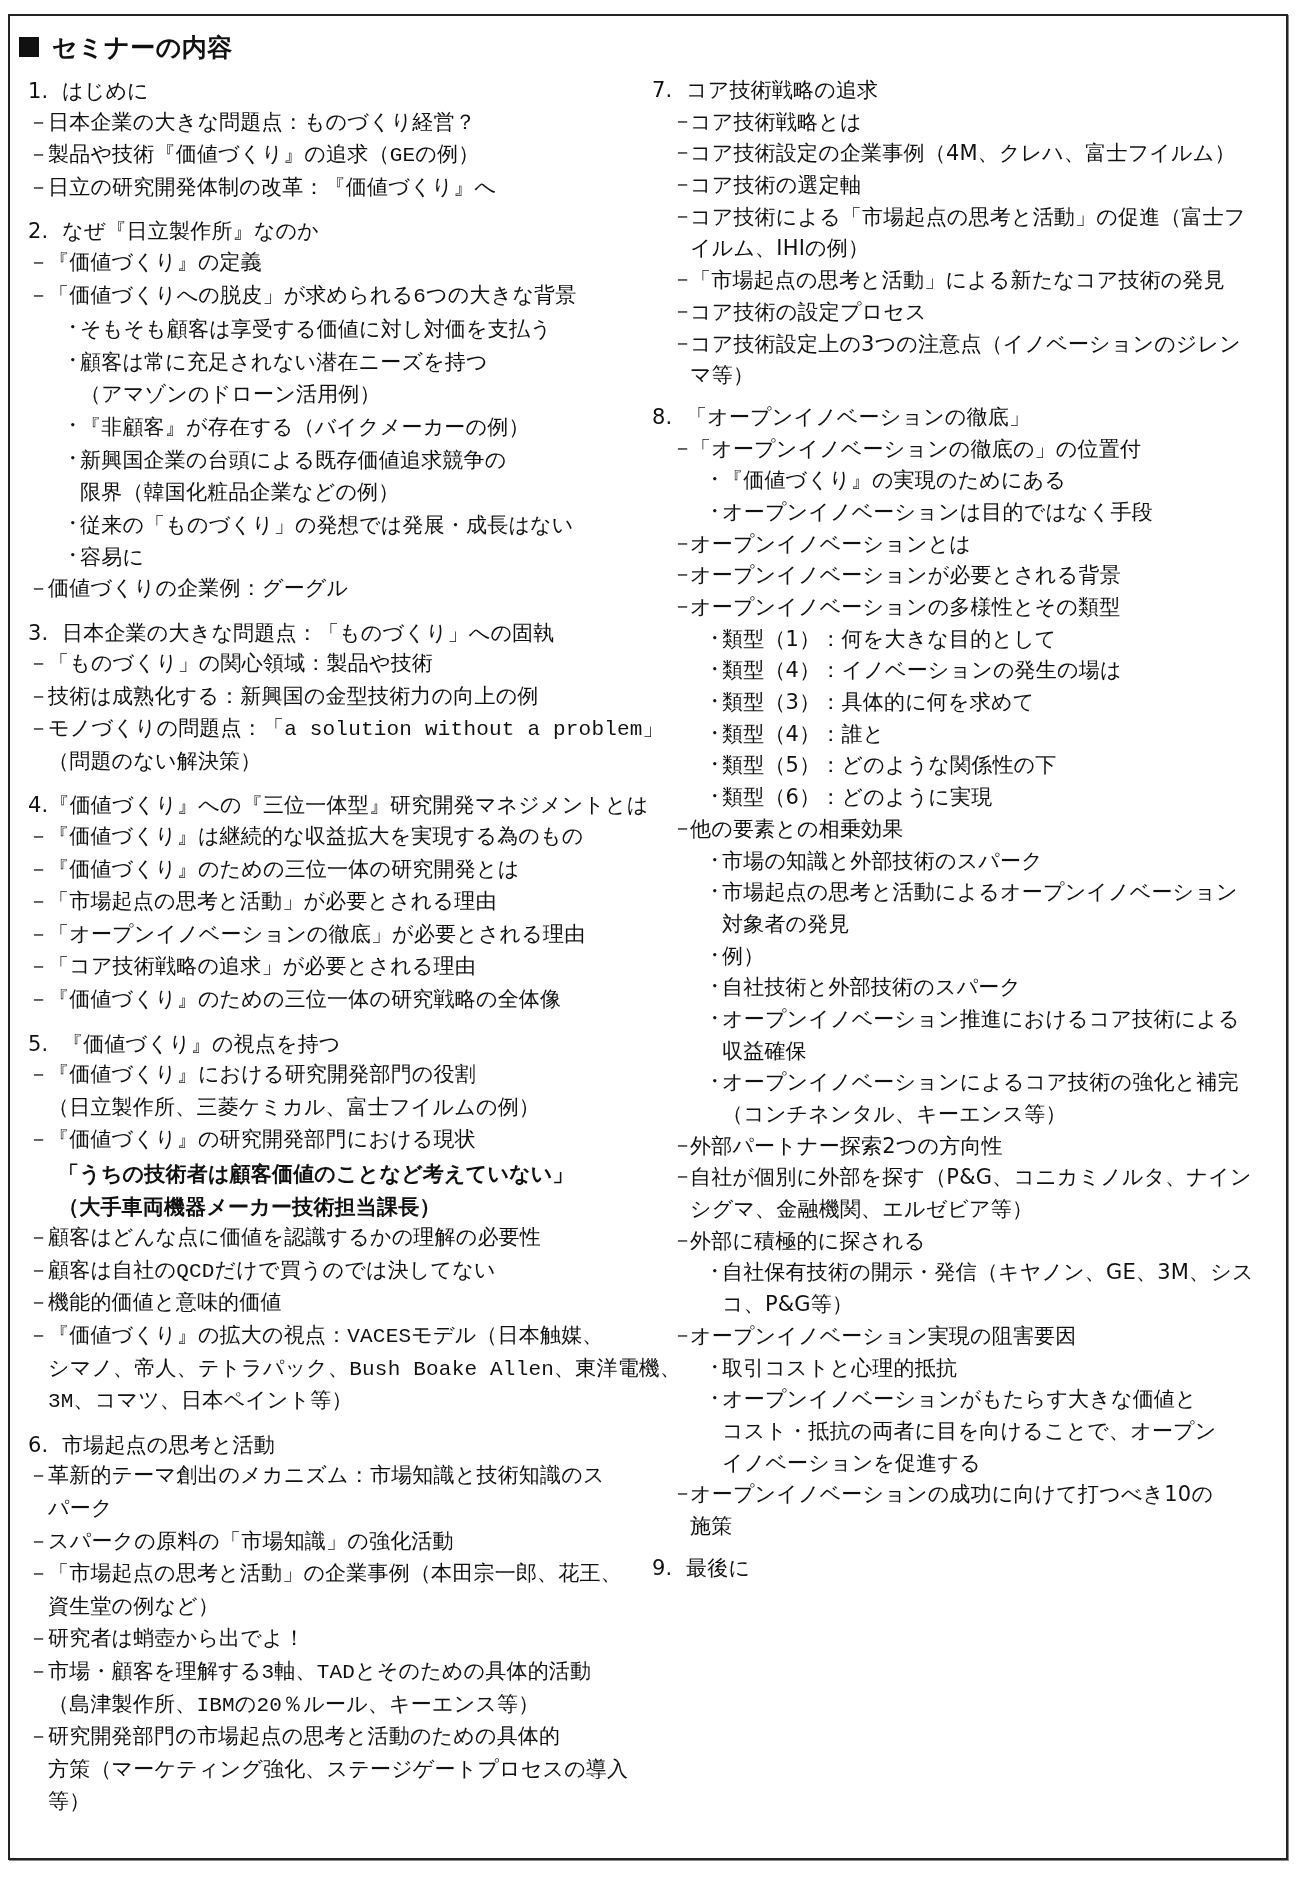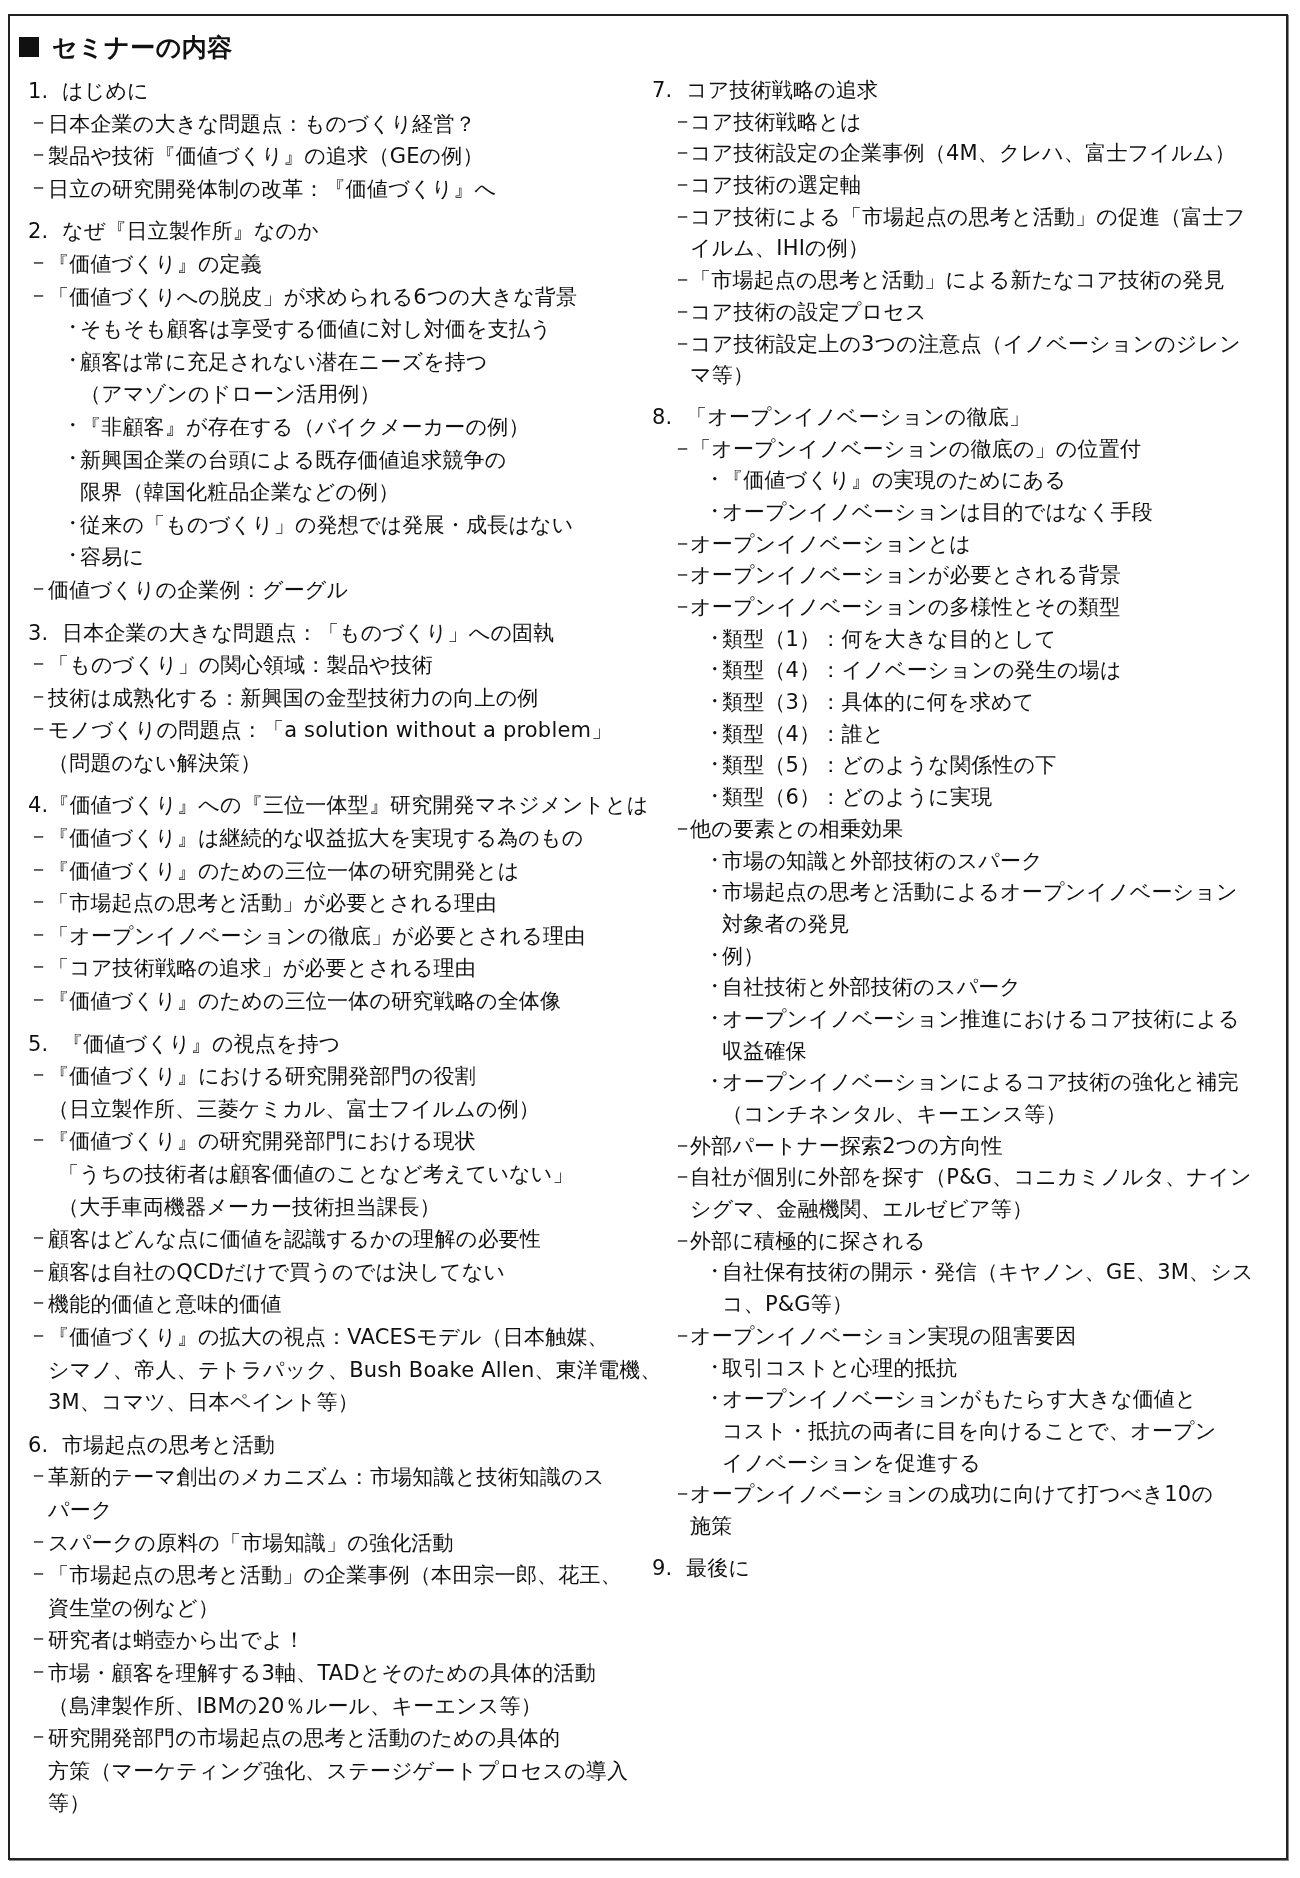--- a/index.html
+++ b/index.html
@@ -14,24 +14,24 @@
   .col.left { left: 28px; width: 610px; }
   .col.right { left: 652px; width: 630px; }
   .section { margin-bottom: 10px; }
   .left .line { height: 32.6px; line-height: 32.6px; }
   .right .line { height: 31.7px; line-height: 31.7px; }
   .heading { display: flex; }
   .heading .num { width: 34px; display: inline-block; }
   .item { position: relative; }
   .item .mark { position: absolute; top: 0; }
   .left .dash .mark { left: 0; }
-  .left .dash .txt { padding-left: 20px; }
+  .left .dash .txt { padding-left: 20px; font-family: Liberation Mono, monospace; }
   .left .bullet .mark { left: 34px; }
   .left .bullet .txt { padding-left: 52px; }
-  .left .quote .txt { padding-left: 30px; }
+  .left .quote .txt { padding-left: 30px; font-weight: bold; }
   .right .dash .mark { left: 20px; }
   .right .dash .txt { padding-left: 38px; }
   .right .bullet .mark { left: 52px; }
   .right .bullet .txt { padding-left: 70px; }
 </style>
 </head>
 <body>
 
 <div class="frame"></div>
 

